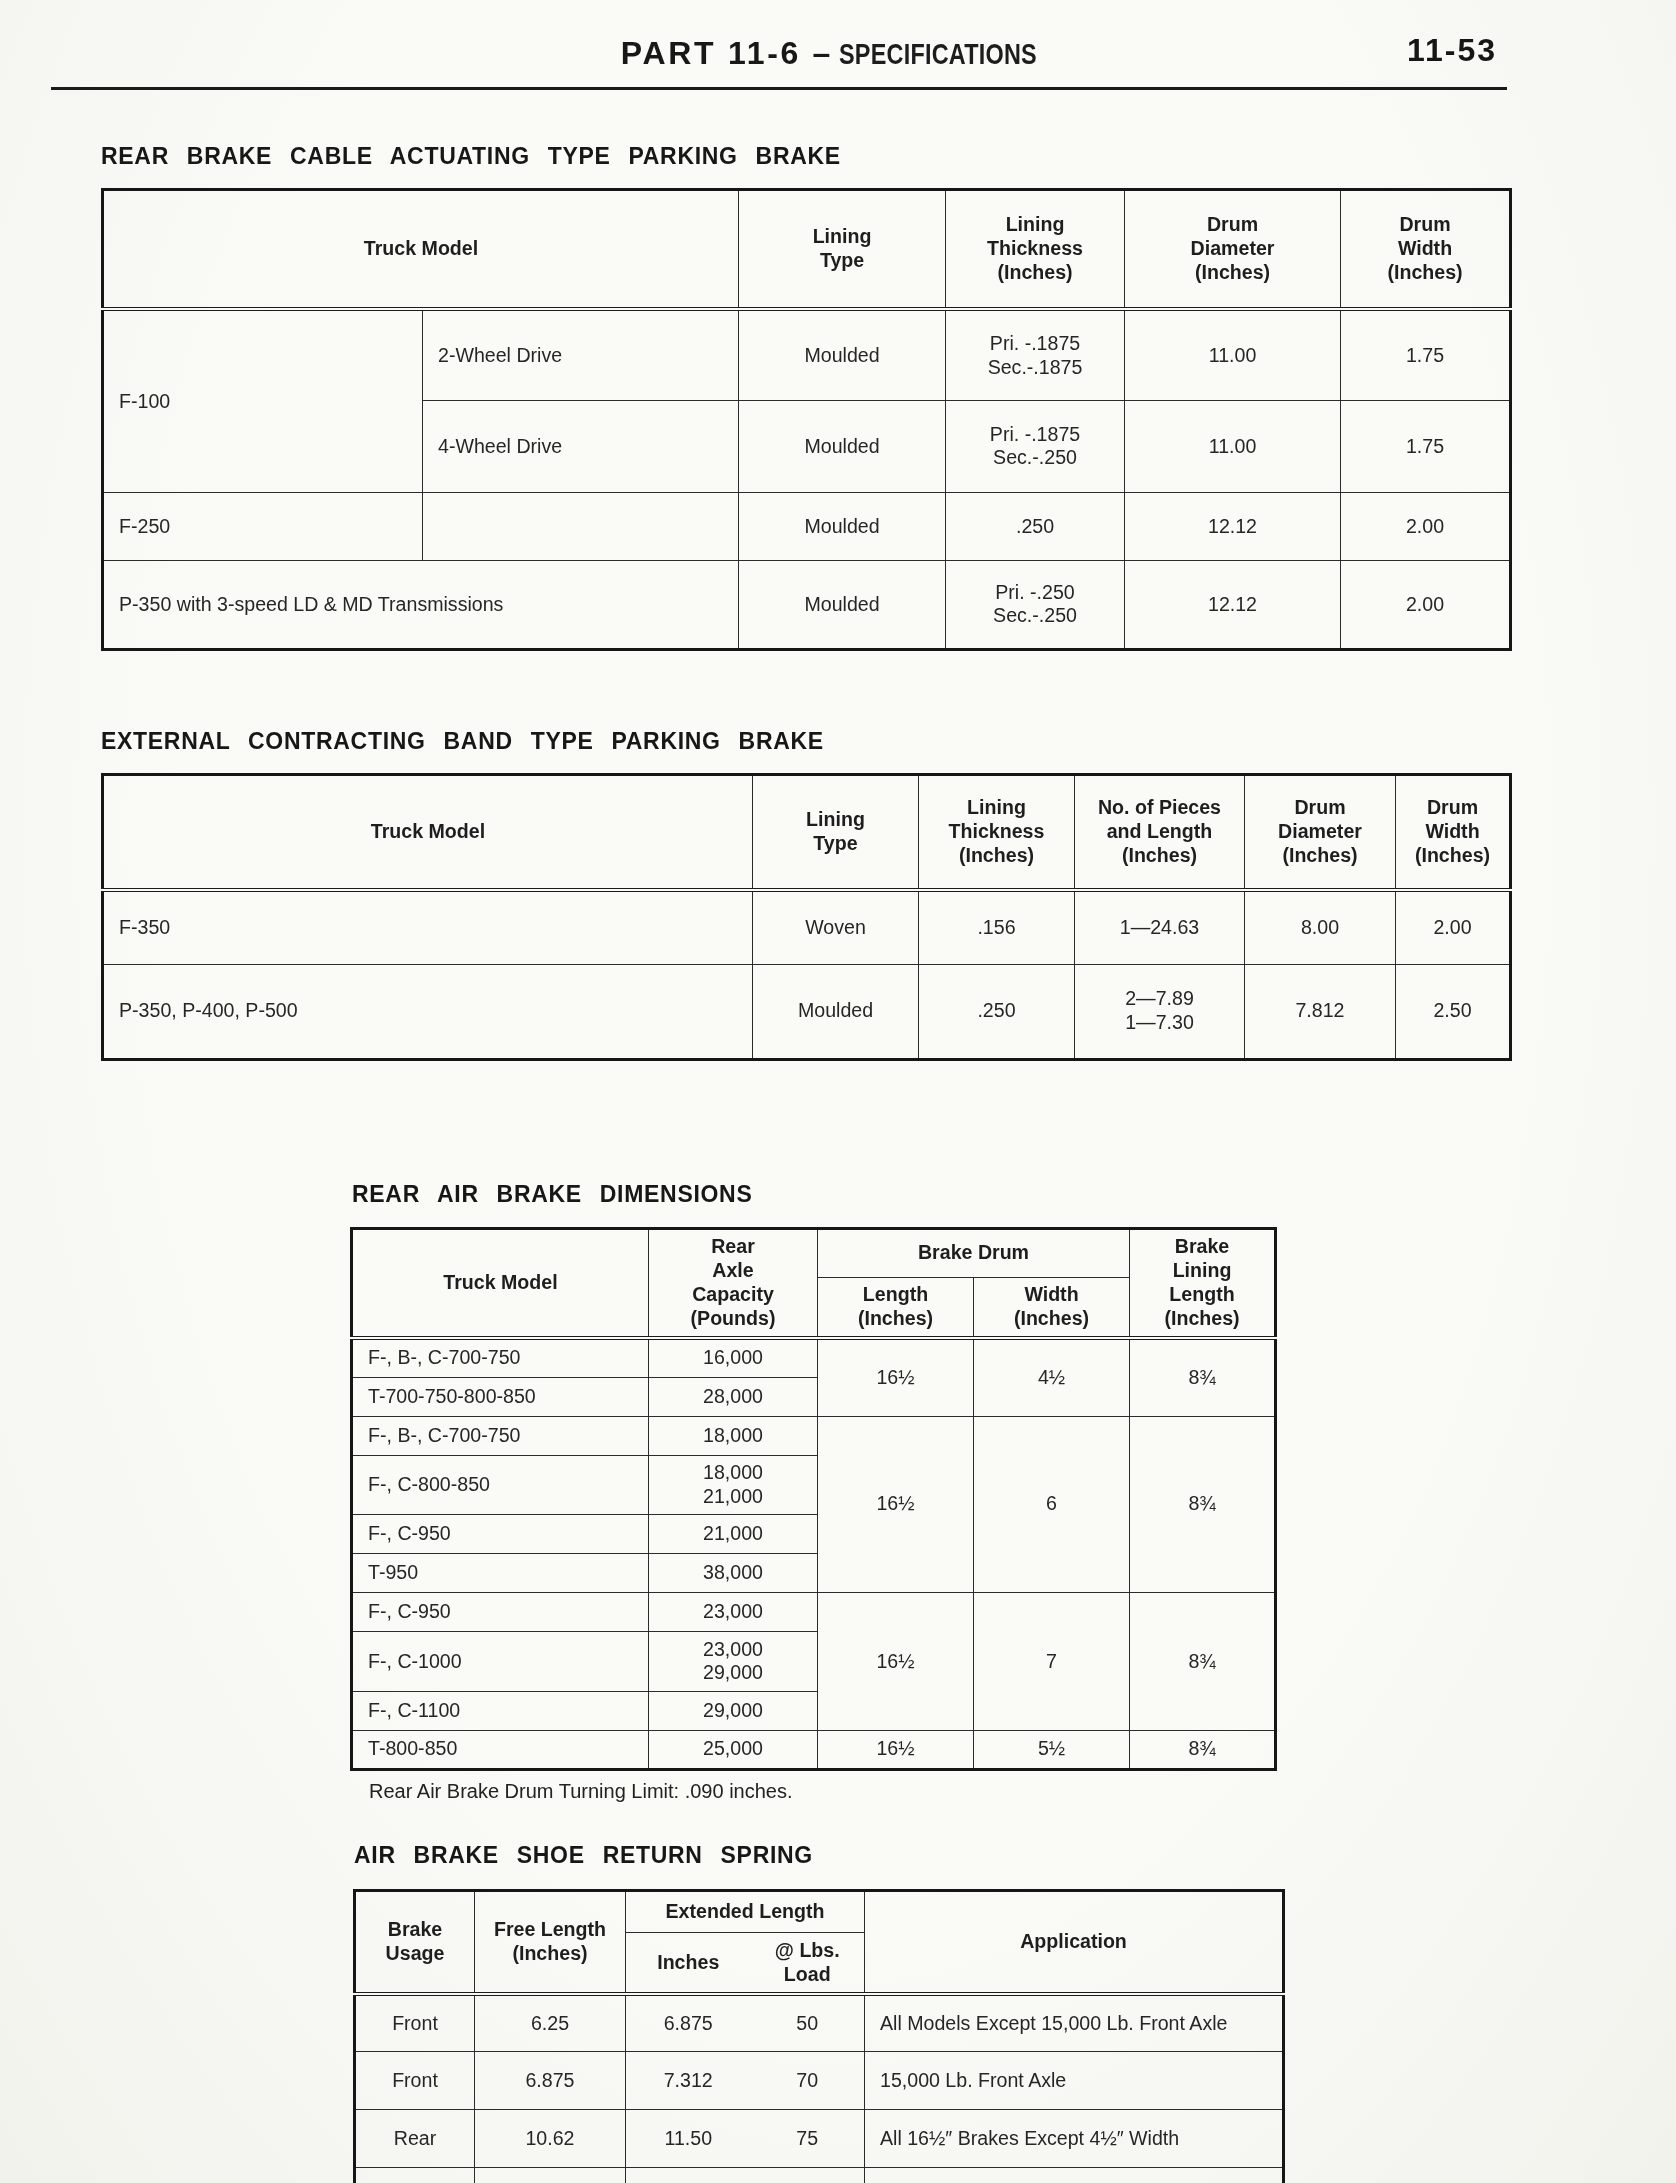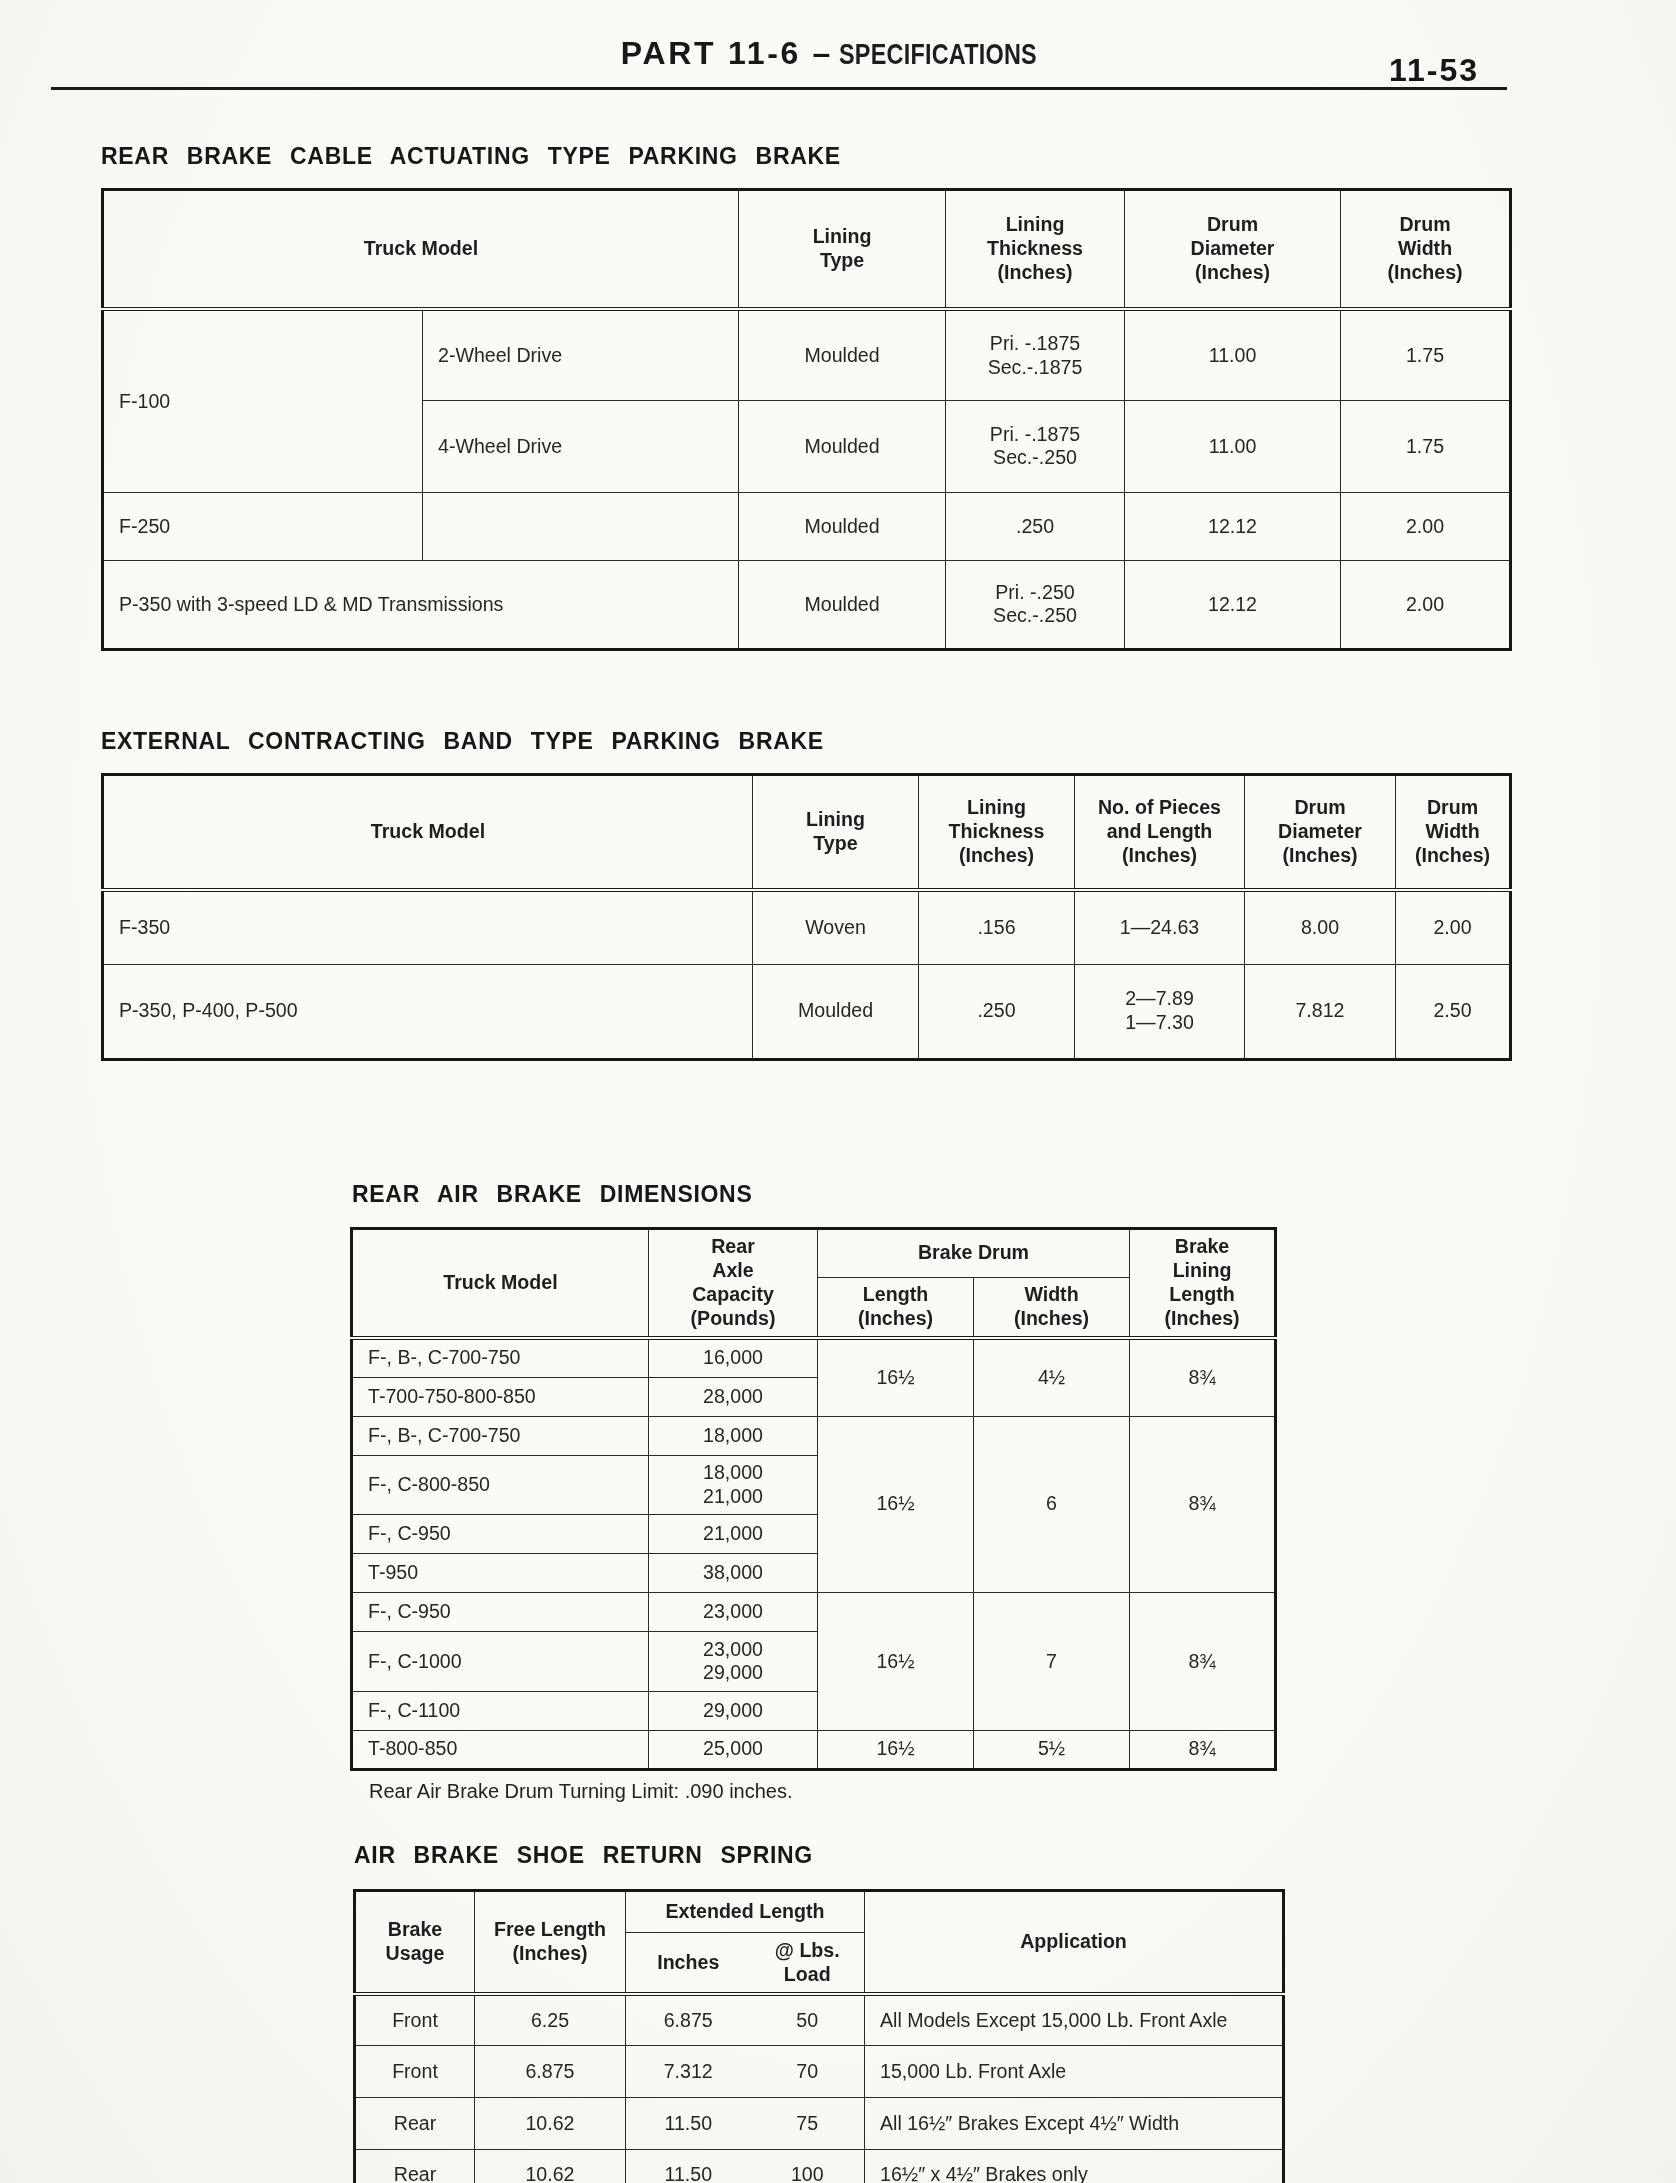--- a/index.html
+++ b/index.html
@@ -9,21 +9,21 @@
     margin: 0 auto;
     background: radial-gradient(ellipse at 50% 38%, #fafaf7 55%, #f2f2ed 100%);
     font-family: "Liberation Sans", sans-serif;
     color: #1c1c1c;
   }
   
   .page-header { padding-top: 35px; position: relative; }
   .page-title { text-align: center; font-weight: bold; white-space: nowrap; padding-left: 36px; }
   .t-part { font-size: 32px; letter-spacing: 2.7px; font-weight: 800; color: #181818; }
   .t-section { font-size: 30px; display: inline-block; transform: scaleX(.78); transform-origin: left center; margin-left: 5.4px; letter-spacing: 0.3px; color: #1d1d1d; }
-  .page-number { position: absolute; top: 32px; right: 198px; font-size: 32px; font-weight: 800; letter-spacing: 2px; color: #161616; margin-top: 20px; }
+  .page-number { position: absolute; top: 32px; right: 180px; font-size: 32px; font-weight: 800; letter-spacing: 2px; color: #161616; }
   .header-rule { height: 3.4px; background: #1a1a1a; margin: 15px 170px 0 51px; }
   
   .sec-title { font-weight: bold; font-size: 23px; letter-spacing: 0.7px; word-spacing: 10.8px; color: #171717; white-space: nowrap; }
   #sec1 { margin: 53px 0 16px 101px; }
   #sec2 { margin: 77px 0 0 101px; }
   #sec3 { margin: 120px 0 0 352px; }
   #sec4 { margin: 39px 0 0 354px; }
   
   table { border-collapse: collapse; table-layout: fixed; }
   th, td {
@@ -39,21 +39,21 @@
   th { font-weight: bold; color: #1e1e1e; }
   .la { text-align: left; padding-left: 15px; }
   .head-bottom { border-bottom: 4.7px double #1b1b1b; }
   #t1, #t2 { width: 1408px; margin: 17.6px 0 0 101px; border: 3.4px solid #161616; }
   #t3 { width: 923px; margin: 19px 0 0 350px; border: 3.4px solid #161616; }
   #t4 { width: 928px; margin: 20px 0 0 353px; border: 3.4px solid #161616; }
   
   .h-t1head { height: 120px; } .h-a { height: 91px; } .h-b { height: 92px; } .h-c { height: 68px; } .h-d { height: 89px; }
   .h-t2head { height: 116px; } .h-e { height: 74px; } .h-f { height: 95px; }
   .h-t3h1 { height: 49px; } .h-t3h2 { height: 53px; } .h-s { height: 39px; } .h-m { height: 58px; }
-  .h-t4h1 { height: 42px; } .h-t4h2 { height: 39px; } .h-r { height: 52px; }
+  .h-t4h1 { height: 42px; } .h-t4h2 { height: 39px; } .h-r { height: 58px; }
   
   .ext-join { border-right: hidden; }
   .ext-join-r { border-left: hidden; }
   .footnote { margin: 9.5px 0 0 369px; font-size: 20px; color: #222222; }
 </style>
 </head>
 <body>
 
 <div class="page">
 

